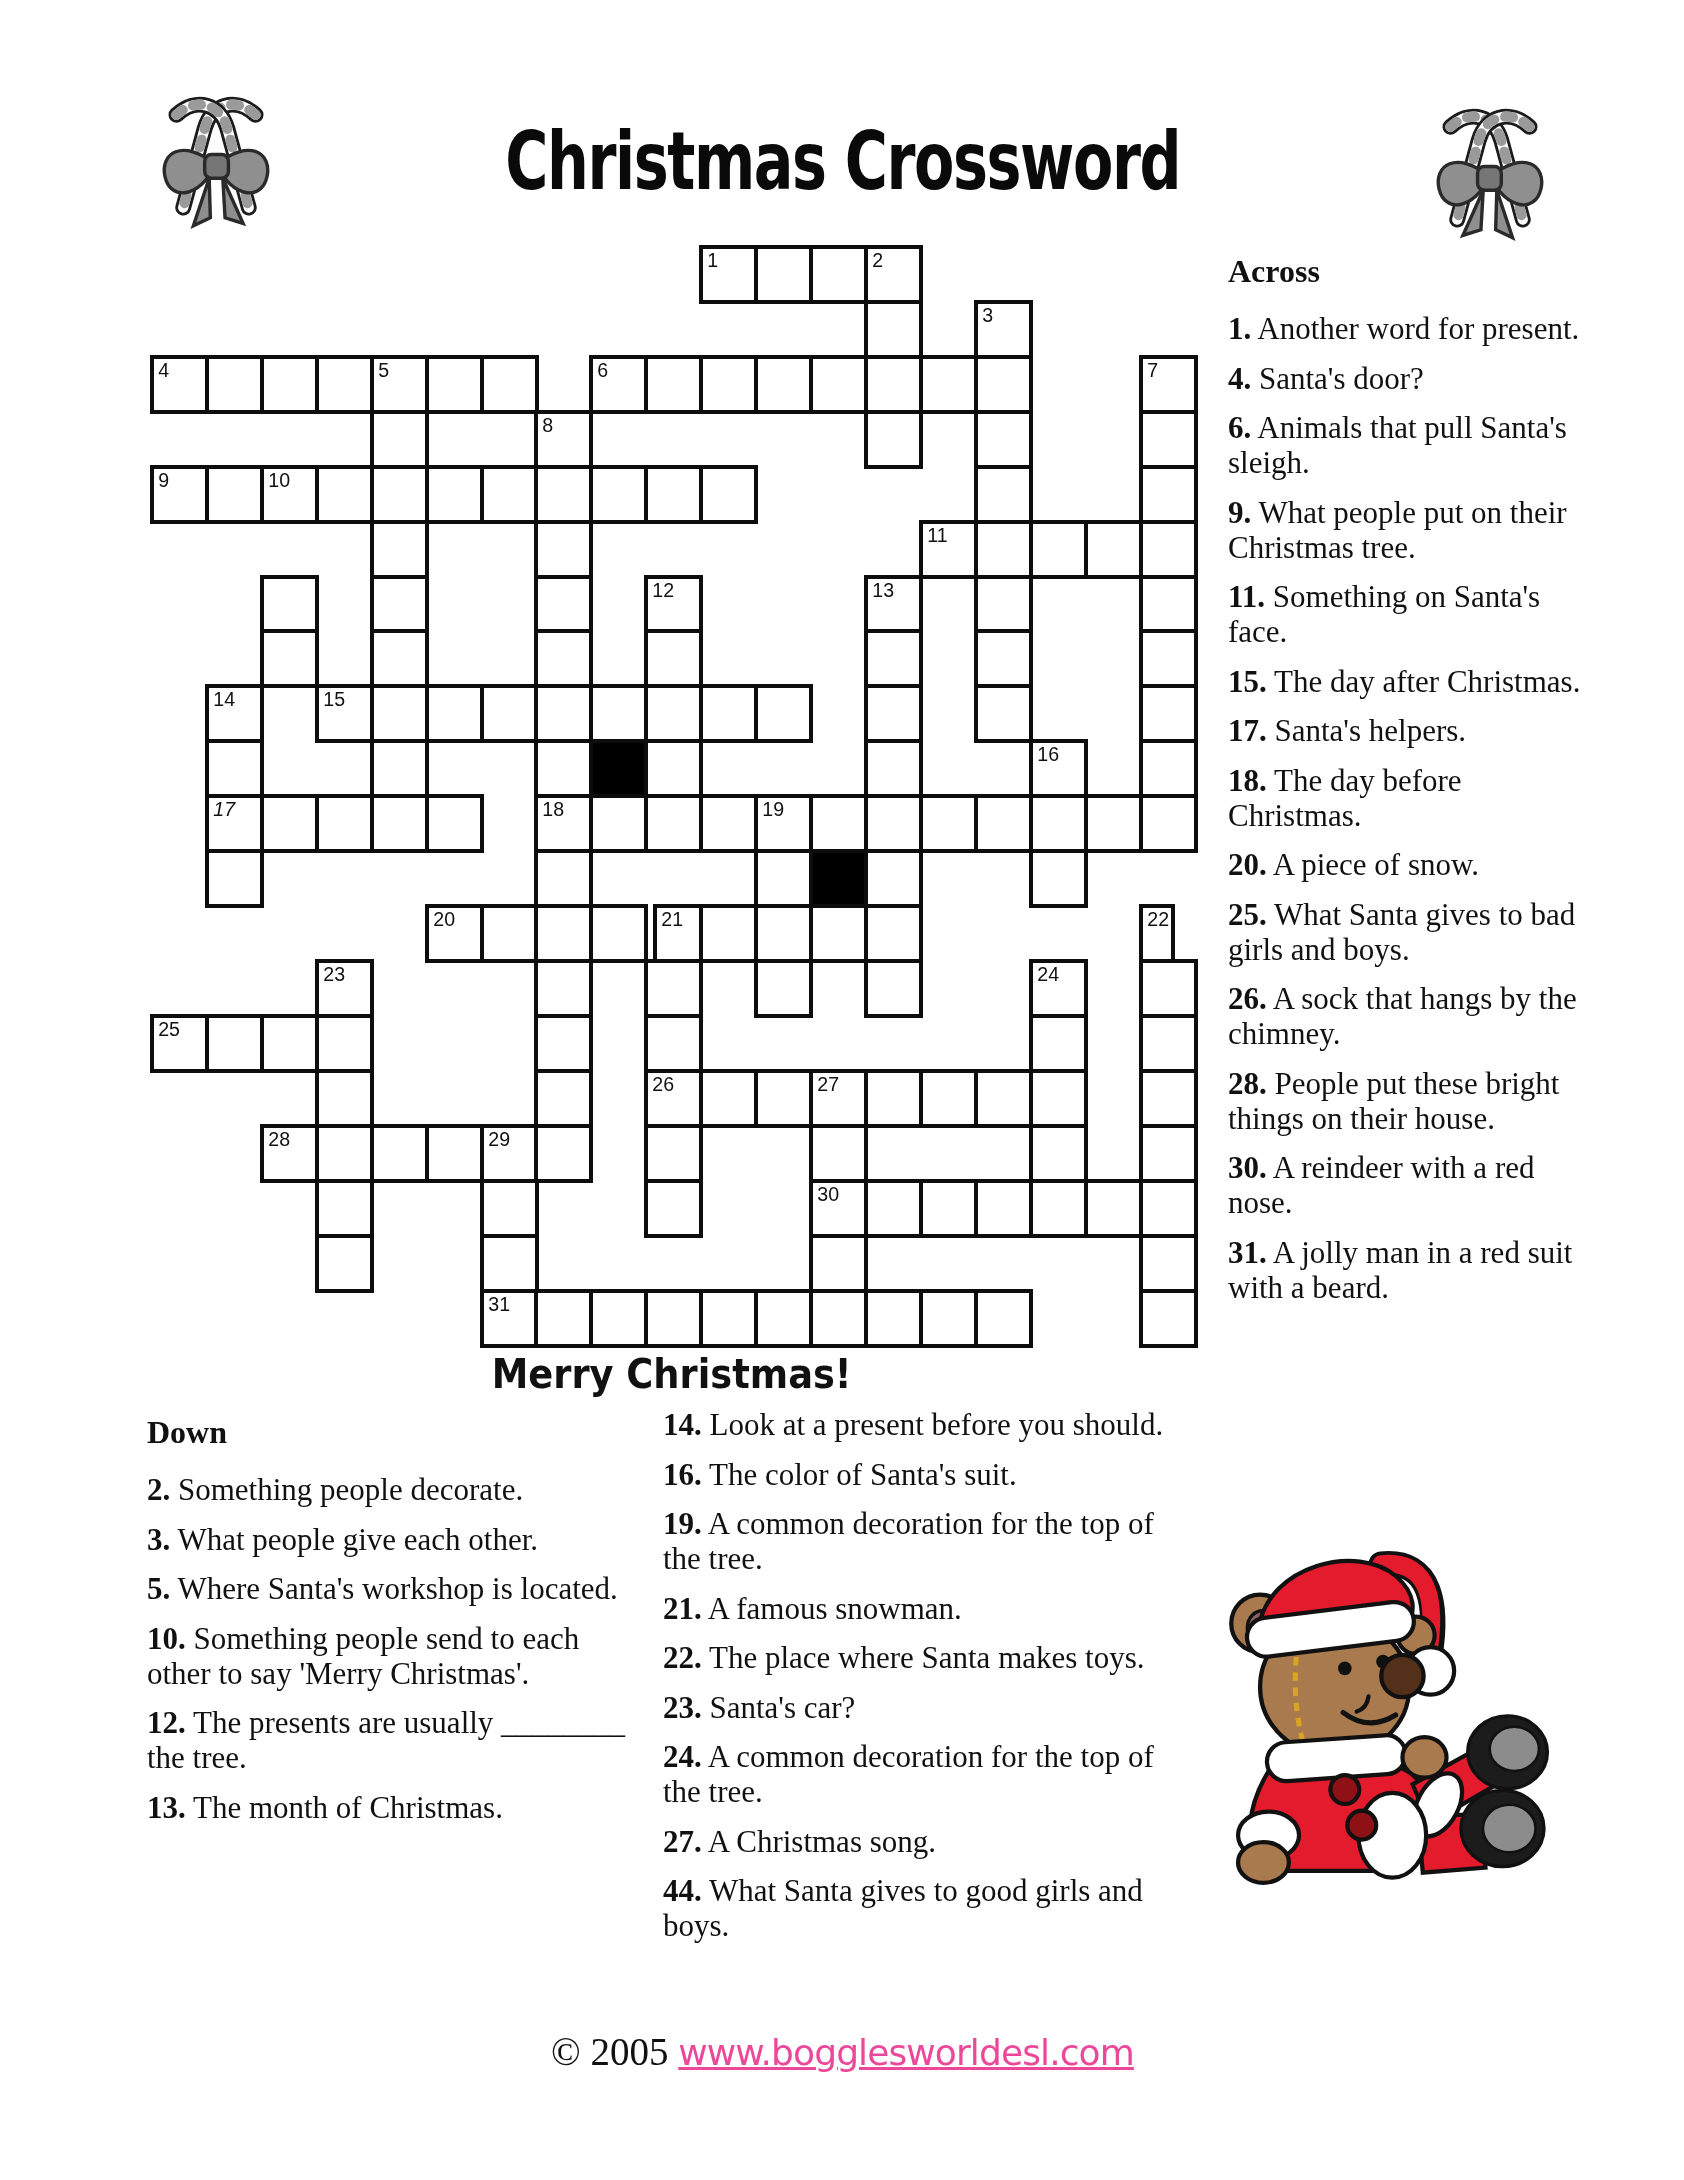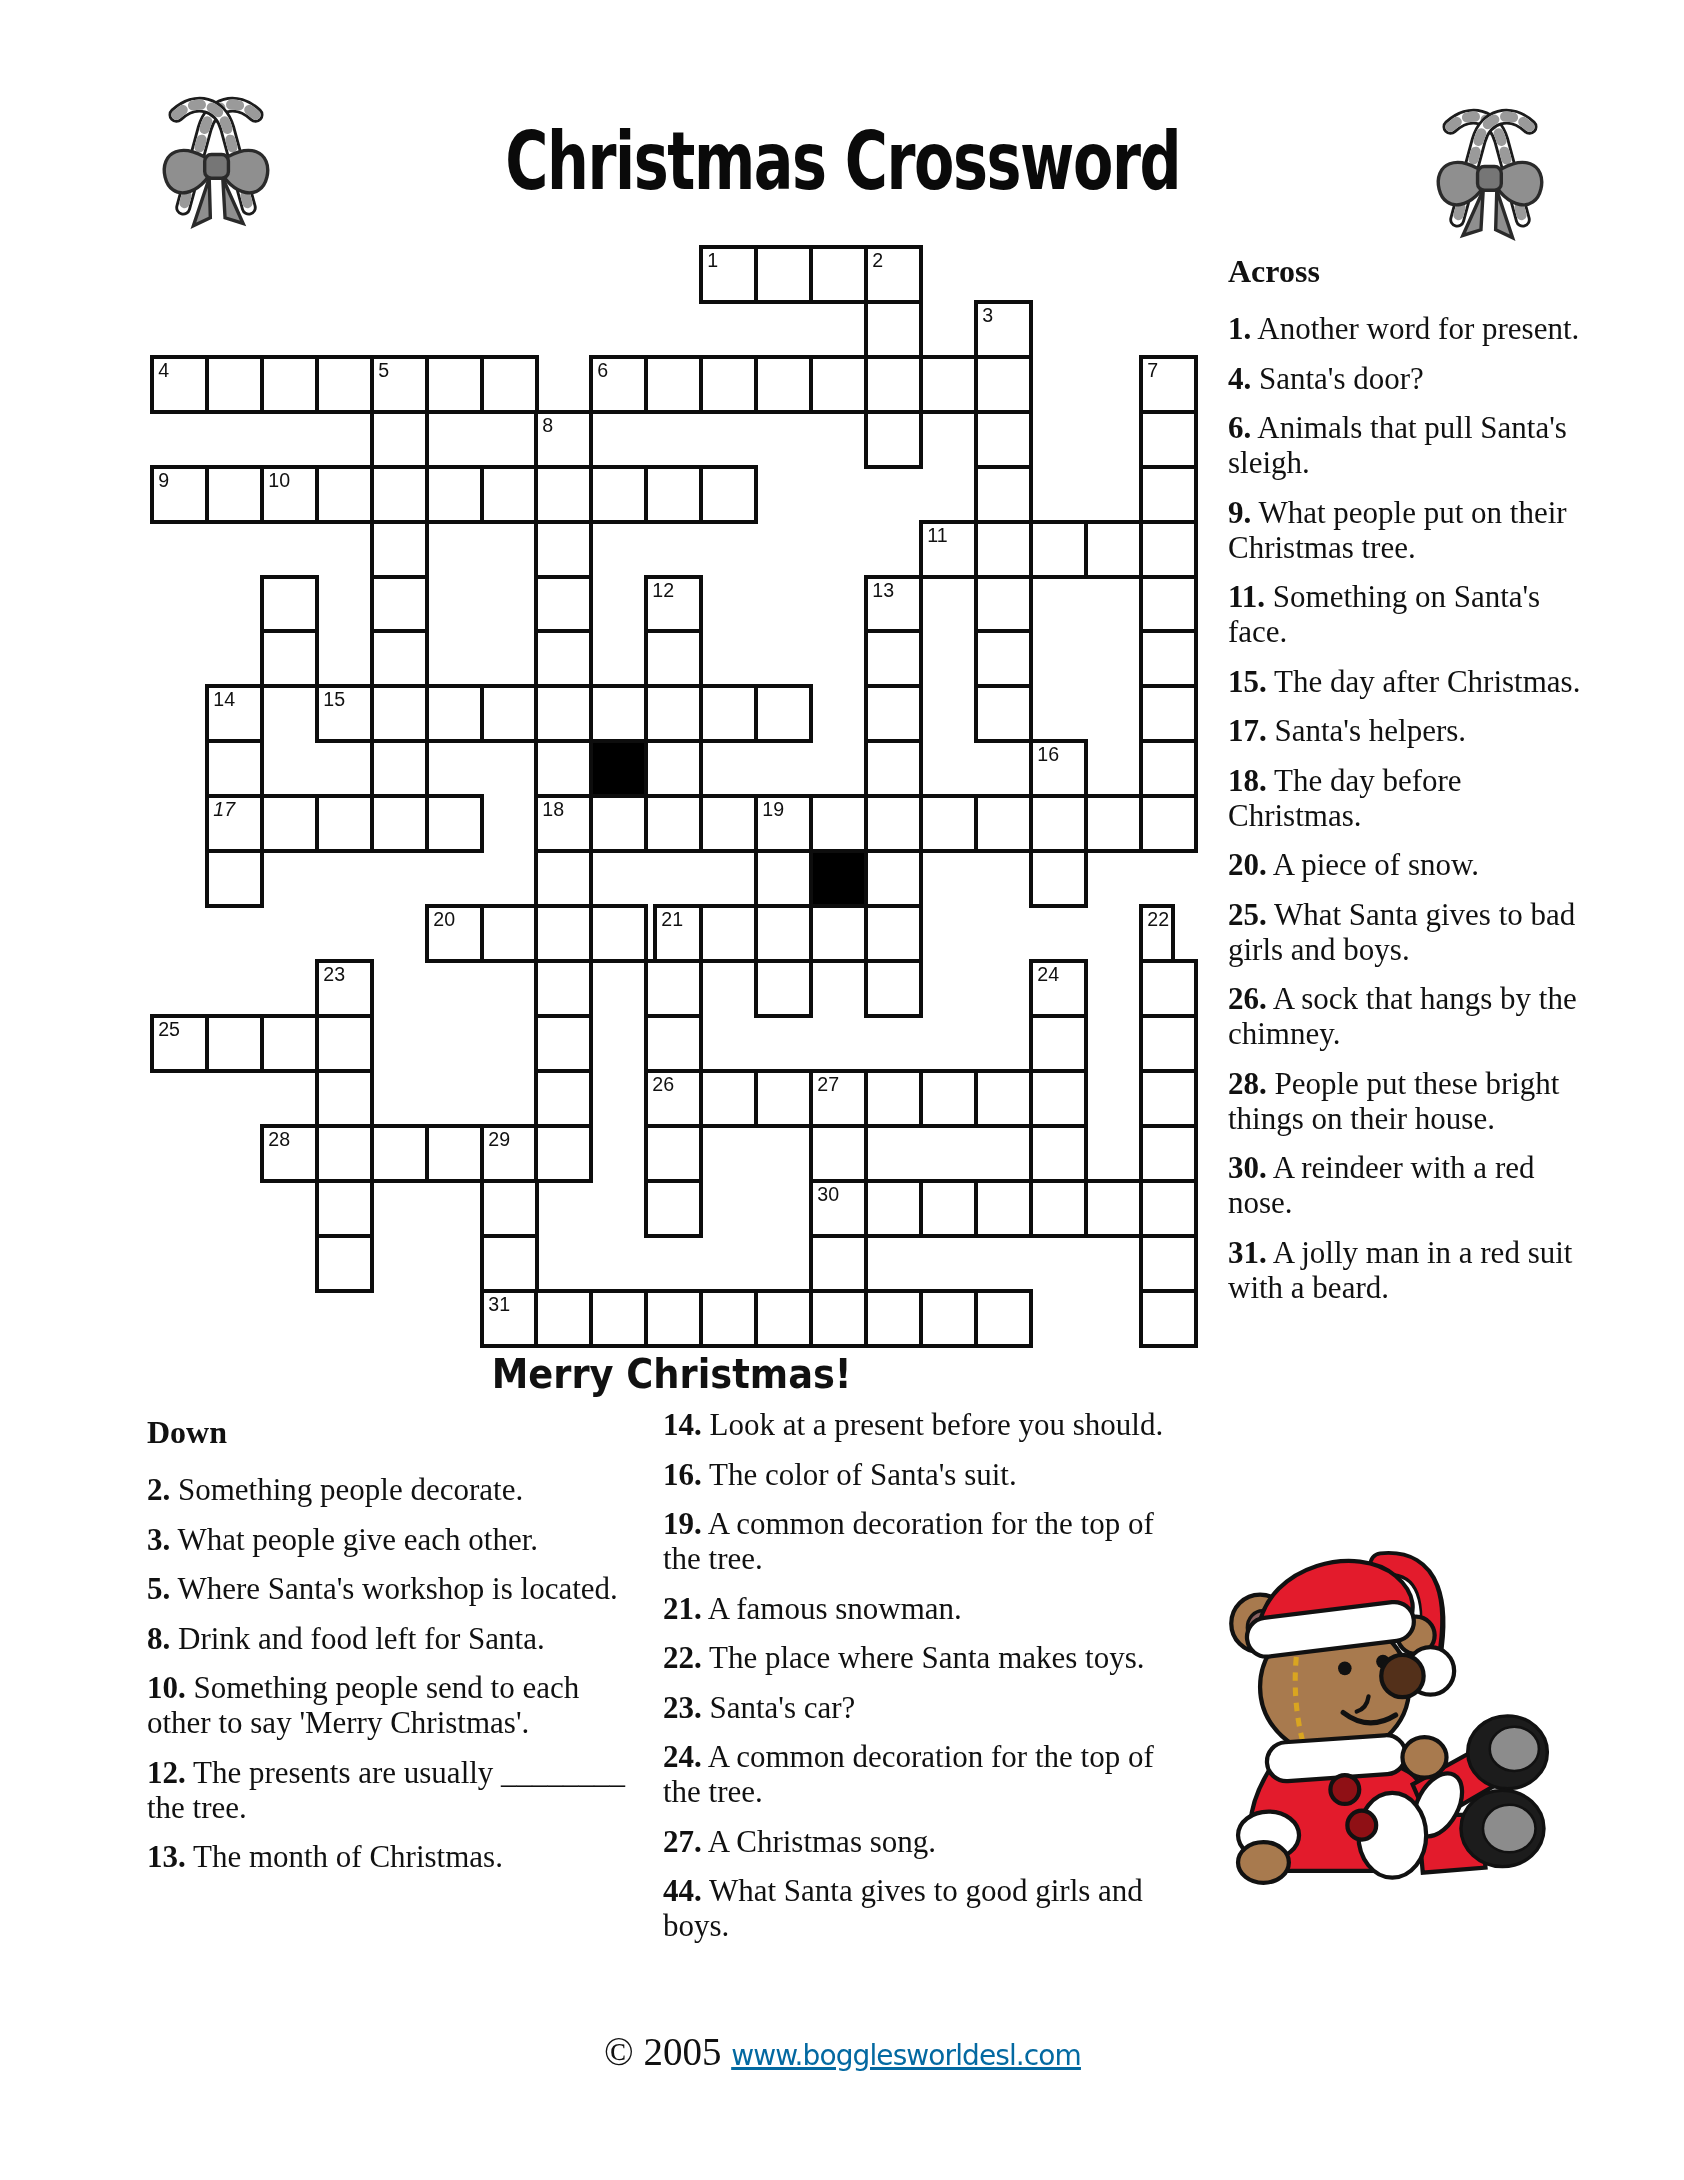--- a/index.html
+++ b/index.html
@@ -66,22 +66,22 @@
   
   #bear{position:absolute;left:1216px;top:1526px;width:339px;height:361px;}
   
   #footer{
     position:absolute;left:0;right:0;top:2029px;
     text-align:center;font-size:39px;
     font-family:"Liberation Serif", serif;
   }
   #footer .link{
     font-family:"DejaVu Sans", sans-serif;
-    font-size:28px;
-    color:#0369a1;
+    font-size:36px;
+    color:#ec4899;
     text-decoration:underline;
     text-decoration-thickness:2.6px;
     letter-spacing:-0.9px;
   }
 </style>
 </head>
 <body>
 
 <div class="deco" id="deco-left">
   <svg viewBox="0 0 120 130" width="138" height="147">
@@ -382,21 +382,20 @@
       <p class="clue"><b>31.</b><span> A jolly man in a red suit with a beard.</span></p>
     </div>
 </div>
 
 <div class="clue-col" id="down-col1">
   <p class="clue-header">Down</p>
   <div id="down-list1">
       <p class="clue"><b>2.</b><span> Something people decorate.</span></p>
       <p class="clue"><b>3.</b><span> What people give each other.</span></p>
       <p class="clue"><b>5.</b><span> Where Santa's workshop is located.</span></p>
-      <p class="clue"><b>8.</b><span> Drink and food left for Santa.</span></p>
       <p class="clue"><b>10.</b><span> Something people send to each other to say 'Merry Christmas'.</span></p>
       <p class="clue"><b>12.</b><span> The presents are usually ________ the tree.</span></p>
       <p class="clue"><b>13.</b><span> The month of Christmas.</span></p>
     </div>
 </div>
 
 <div class="clue-col" id="down-col2">
   <div id="down-list2">
       <p class="clue"><b>14.</b><span> Look at a present before you should.</span></p>
       <p class="clue"><b>16.</b><span> The color of Santa's suit.</span></p>

